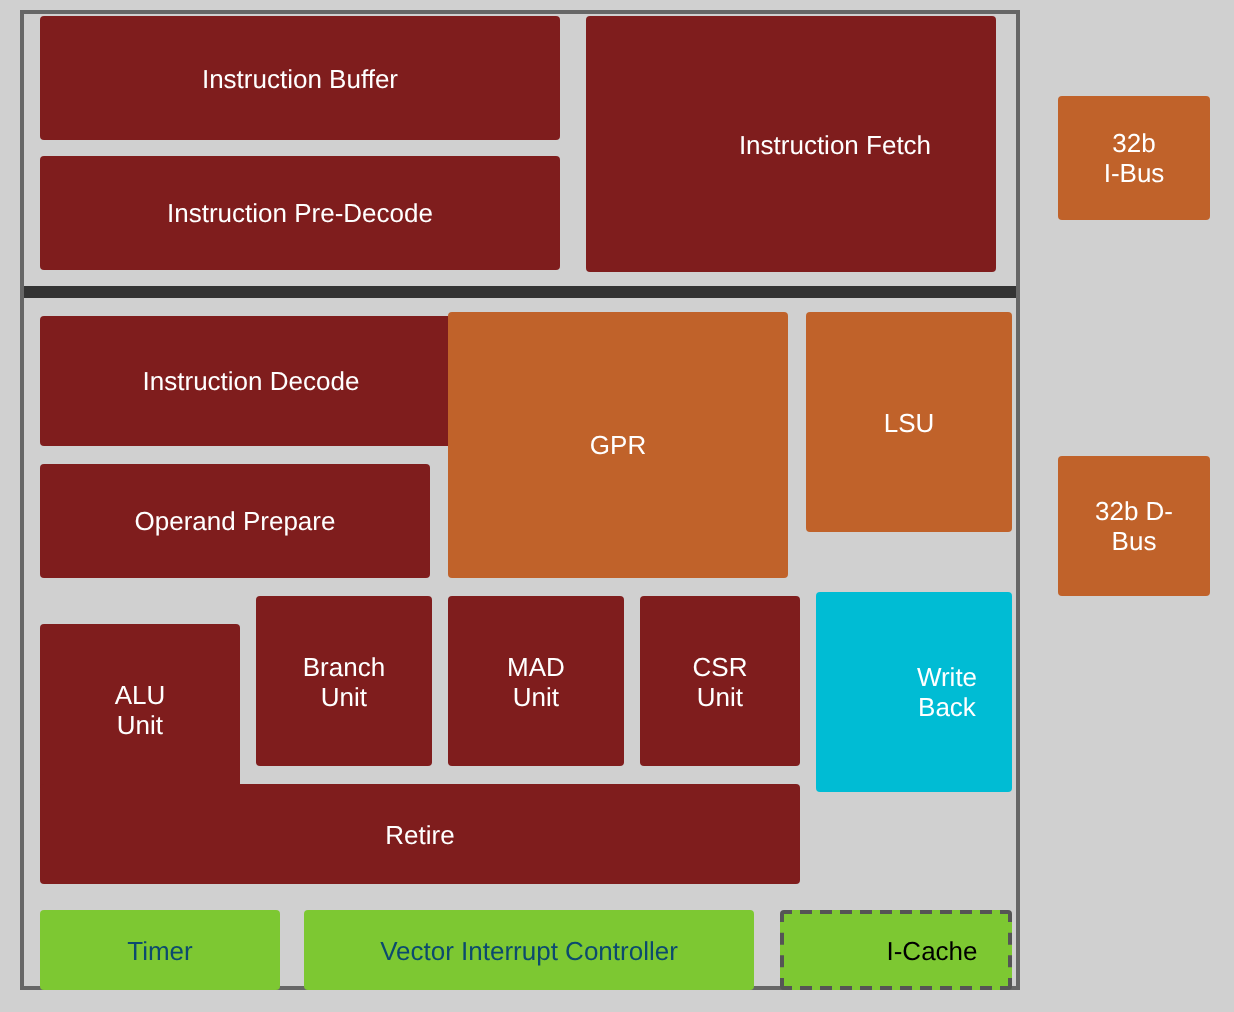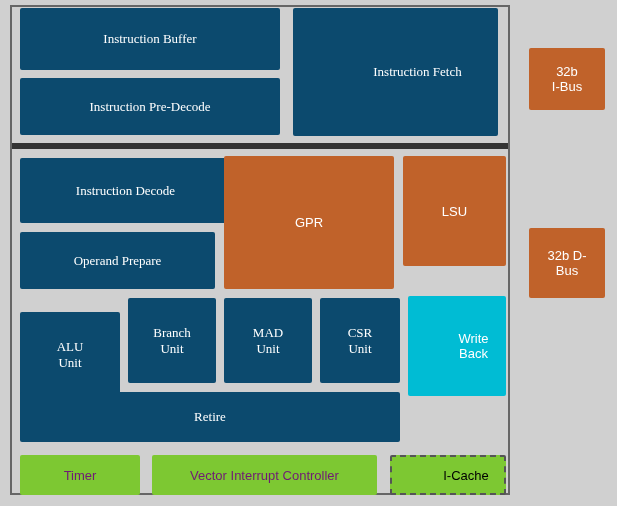--- a/index.html
+++ b/index.html
@@ -17,24 +17,24 @@
       display: flex;
       align-items: center;
       justify-content: center;
       text-align: center;
       color: white;
       font-size: 13px;
       font-weight: 500;
       border-radius: 2px;
     }
 
-    .blue { background-color: #0c4a6e; font-family: Liberation Serif, serif; }
+    .blue { background-color: #7f1d1d; }
     .orange { background-color: #c0622a; }
     .cyan { background-color: #00bcd4; }
-    .green { background-color: #7dc832; color: #701a75; }
+    .green { background-color: #7dc832; color: #0c4a6e; }
     .green-dashed {
       background-color: #7dc832;
       color: #000;
       border: 2px dashed #555;
       padding-left: 36px;
     }
   </style>
 </head>
 <body>
 

